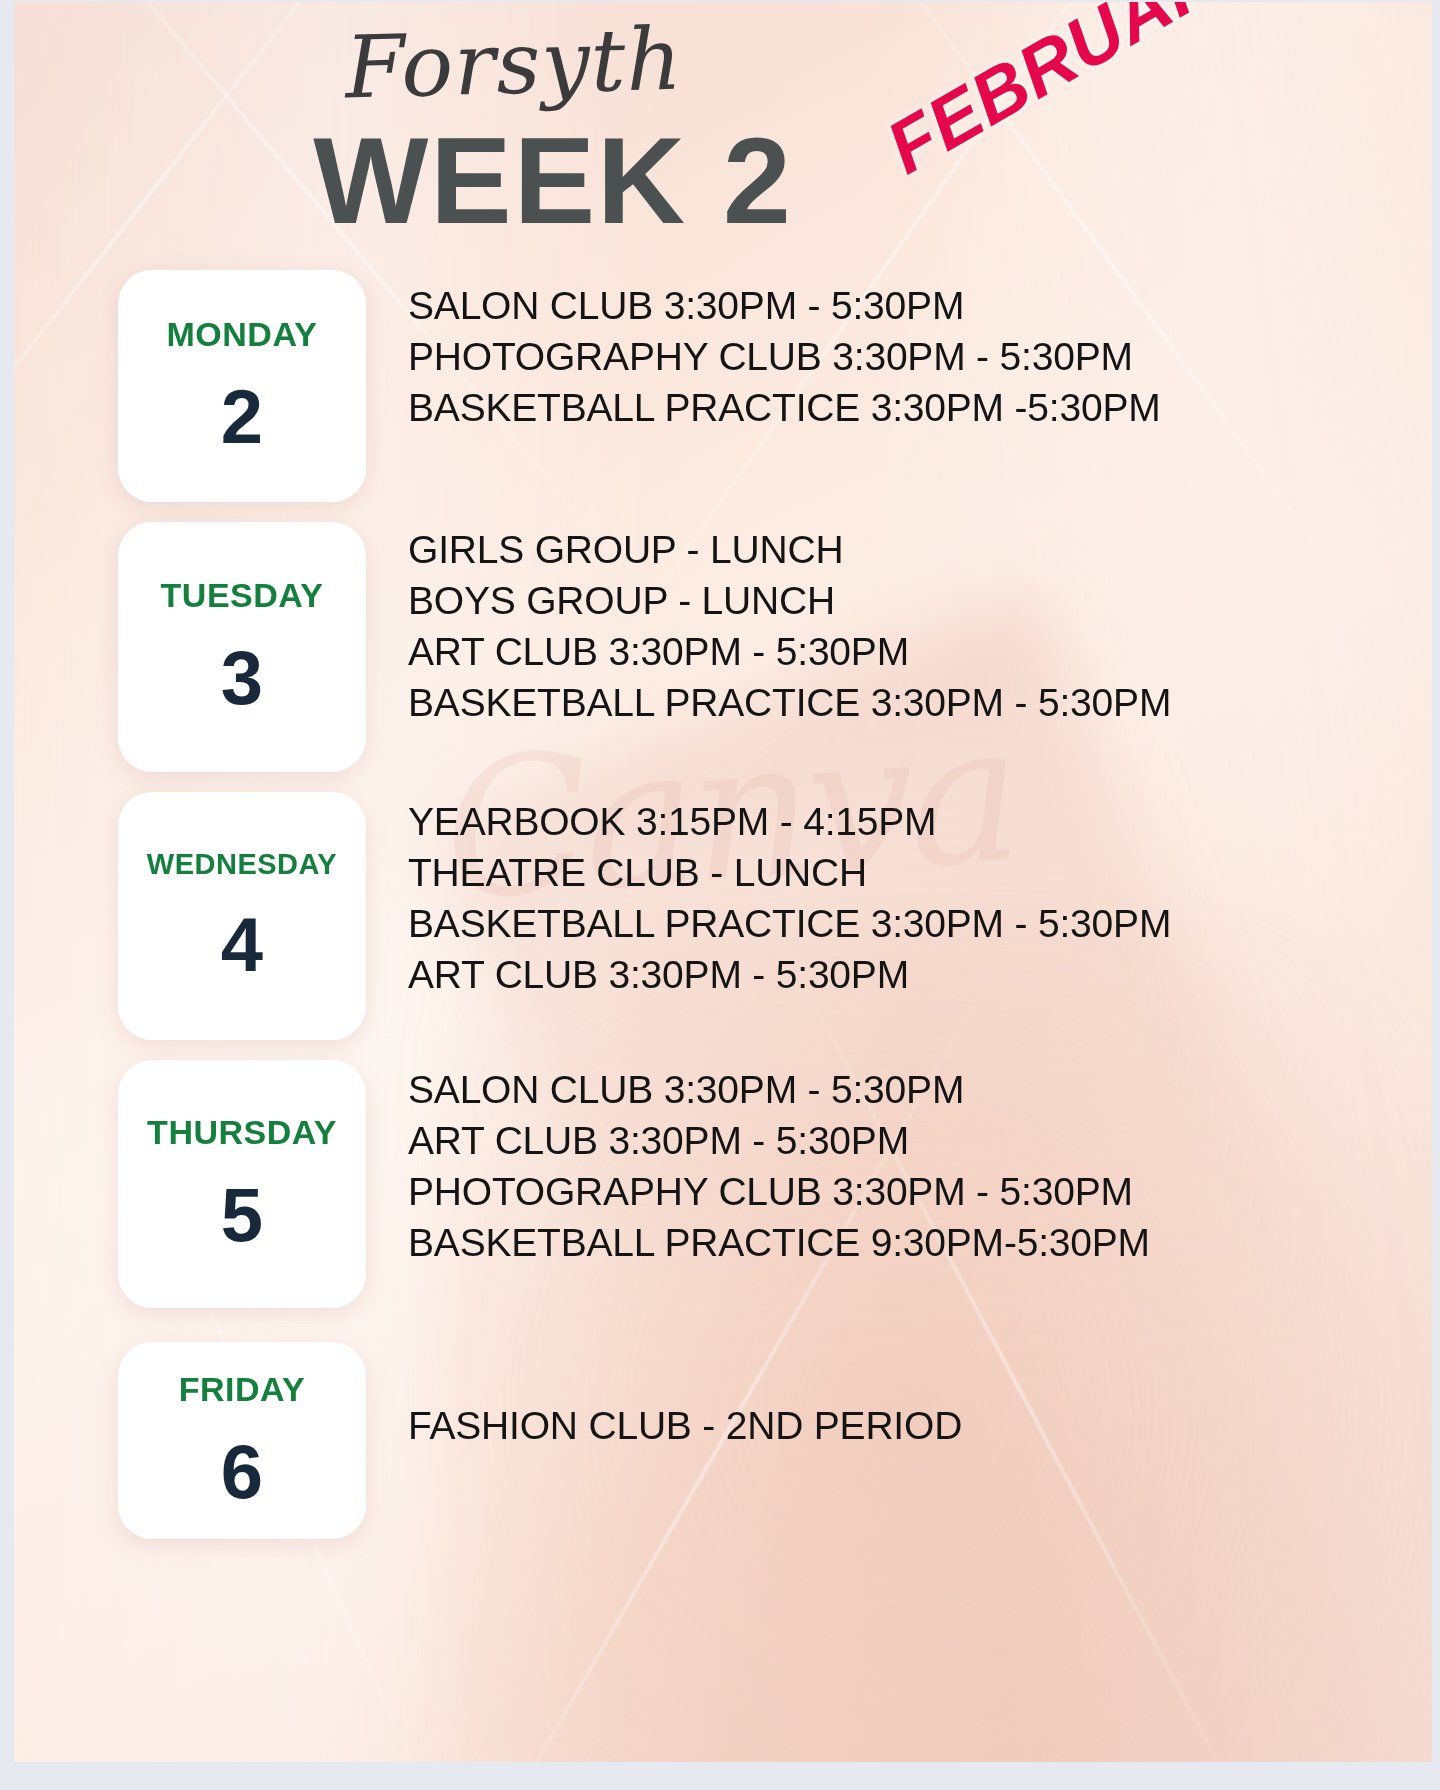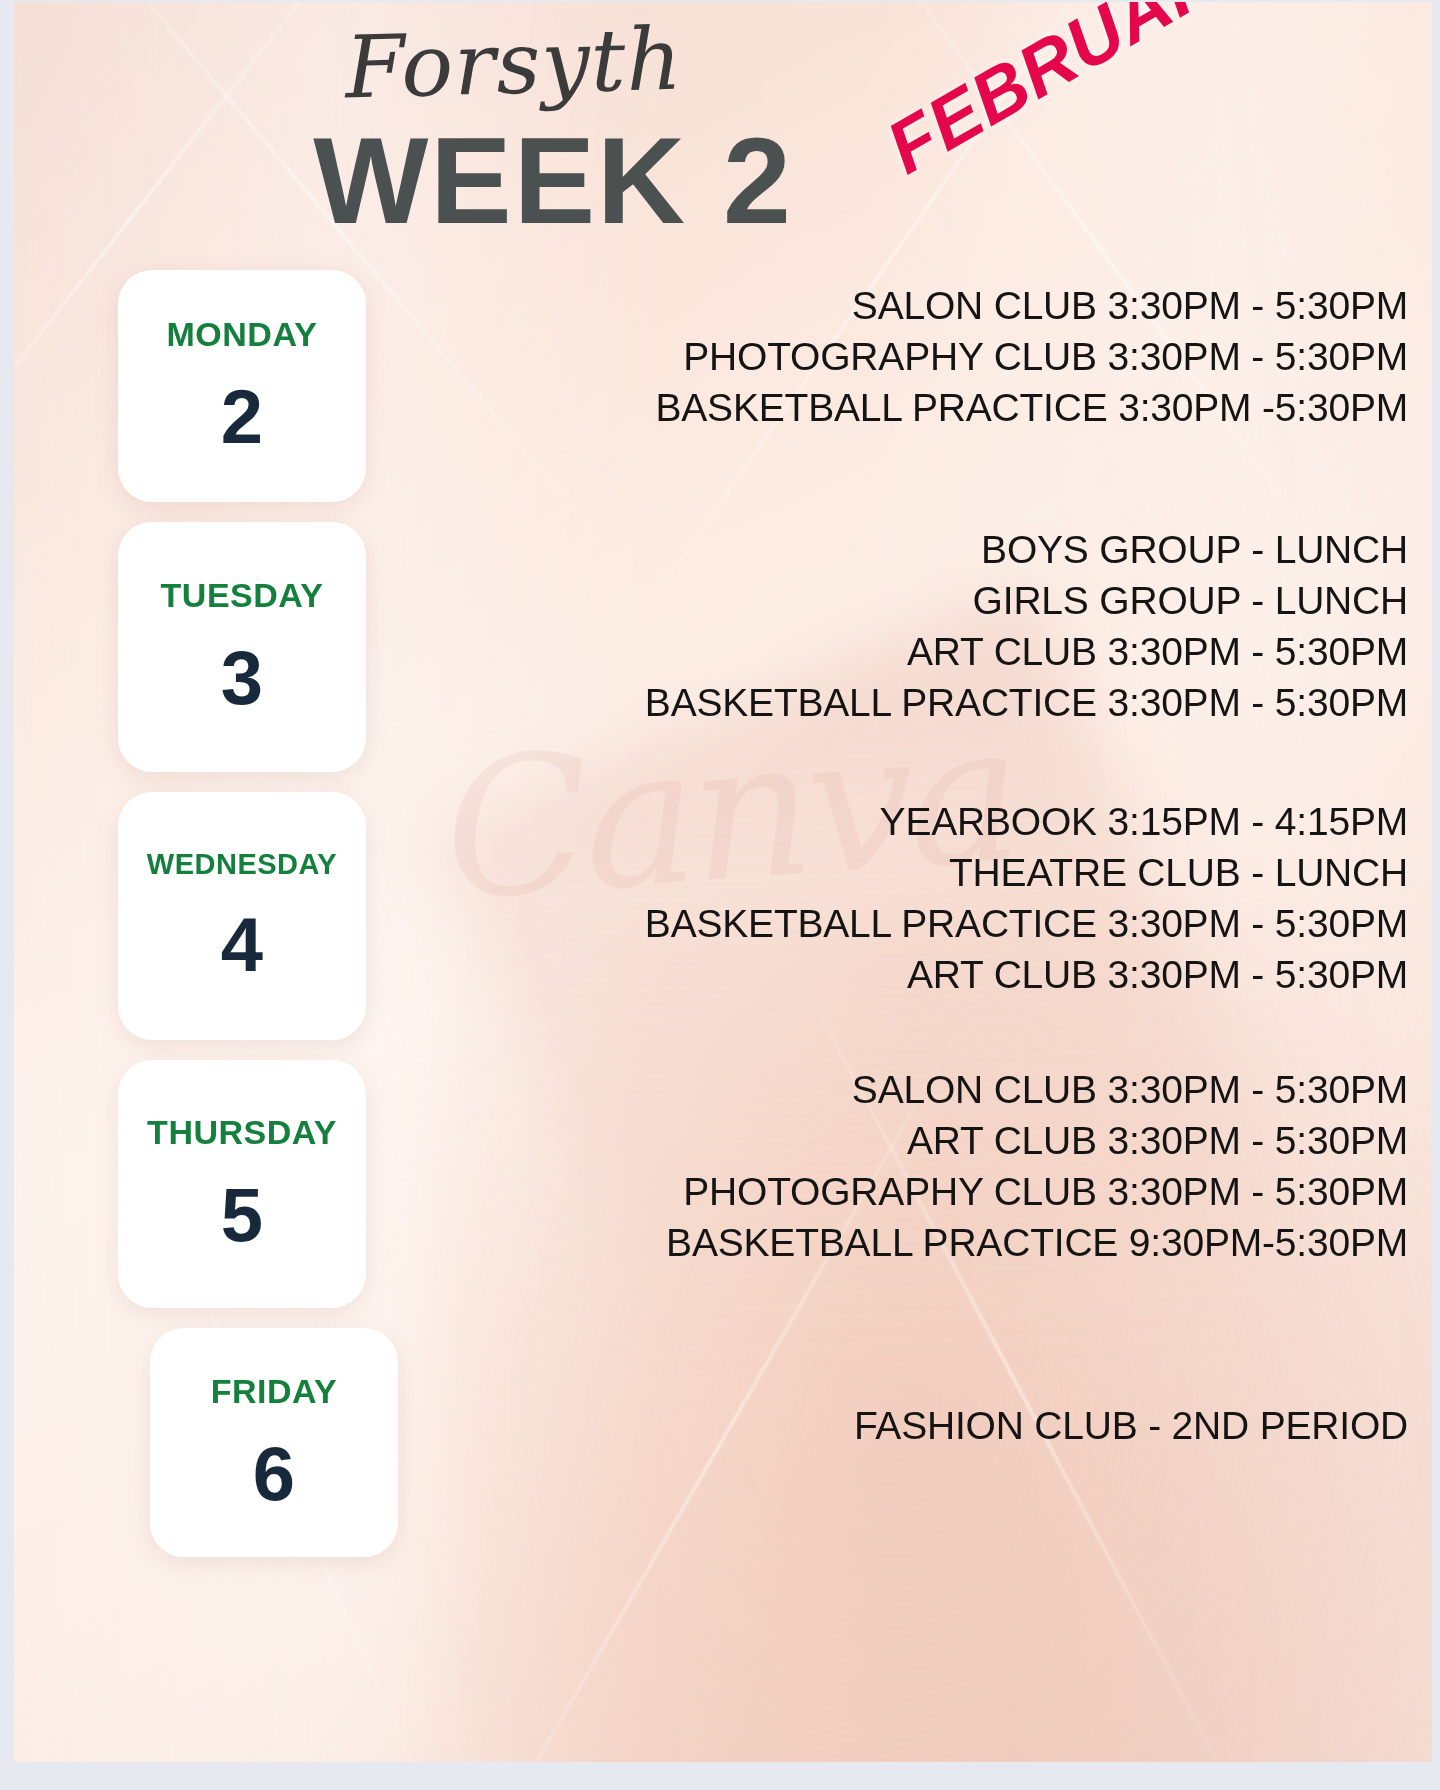--- a/index.html
+++ b/index.html
@@ -207,21 +207,20 @@
     width: 1000px;
   }
   .event-line {
     font-family: "Liberation Sans", sans-serif;
     font-weight: 400;
     font-size: 39px;
     line-height: 51px;
     color: #141414;
     white-space: nowrap;
     letter-spacing: -0.2px;
-    text-align: right;
   }
 </style>
 </head>
 <body>
 
 <div id="poster-frame">
   <div id="poster">
 
     <div class="sheen sheen-a"></div>
     <div class="sheen sheen-b"></div>
@@ -255,22 +254,22 @@
             <div class="event-line">PHOTOGRAPHY CLUB  3:30PM - 5:30PM</div>
             <div class="event-line">BASKETBALL PRACTICE  3:30PM -5:30PM</div>
           </div>
         </div>
         <div class="day-row" style="height: 270px;">
           <div class="day-card" style="top: 10px; height: 250px;">
             <div class="day-name">TUESDAY</div>
             <div class="day-num">3</div>
           </div>
           <div class="events" style="top: 12px;">
+            <div class="event-line">GIRLS GROUP - LUNCH</div>
             <div class="event-line">BOYS GROUP - LUNCH</div>
-            <div class="event-line">GIRLS GROUP - LUNCH</div>
             <div class="event-line">ART CLUB  3:30PM - 5:30PM</div>
             <div class="event-line">BASKETBALL PRACTICE 3:30PM - 5:30PM</div>
           </div>
         </div>
         <div class="day-row" style="height: 268px;">
           <div class="day-card" style="top: 10px; height: 248px;">
             <div class="day-name wide">WEDNESDAY</div>
             <div class="day-num">4</div>
           </div>
           <div class="events" style="top: 14px;">
@@ -286,21 +285,21 @@
             <div class="day-num">5</div>
           </div>
           <div class="events" style="top: 14px;">
             <div class="event-line">SALON CLUB  3:30PM - 5:30PM</div>
             <div class="event-line">ART CLUB  3:30PM - 5:30PM</div>
             <div class="event-line">PHOTOGRAPHY CLUB  3:30PM - 5:30PM</div>
             <div class="event-line">BASKETBALL PRACTICE 9:30PM-5:30PM</div>
           </div>
         </div>
         <div class="day-row" style="height: 442px;">
-          <div class="day-card" style="top: 10px; height: 229px; margin-left: 32px;">
+          <div class="day-card" style="top: 24px; height: 197px;">
             <div class="day-name">FRIDAY</div>
             <div class="day-num">6</div>
           </div>
           <div class="events" style="top: 82px;">
             <div class="event-line">FASHION CLUB - 2ND PERIOD</div>
           </div>
         </div>
       </div>
 
   </div>

